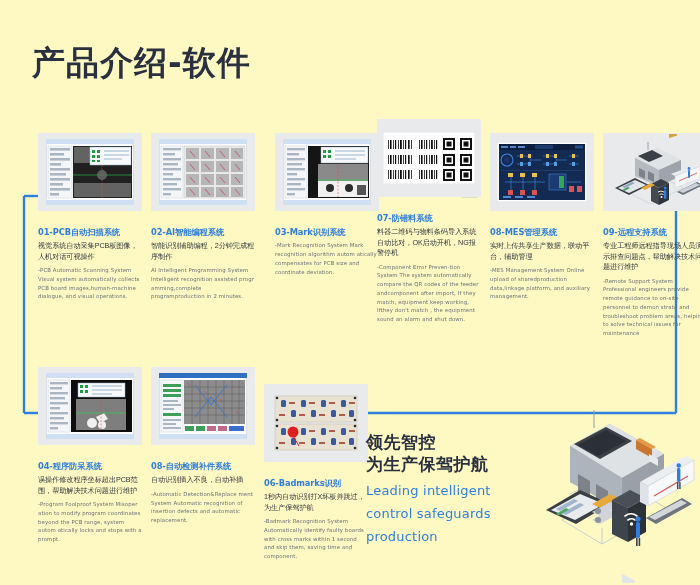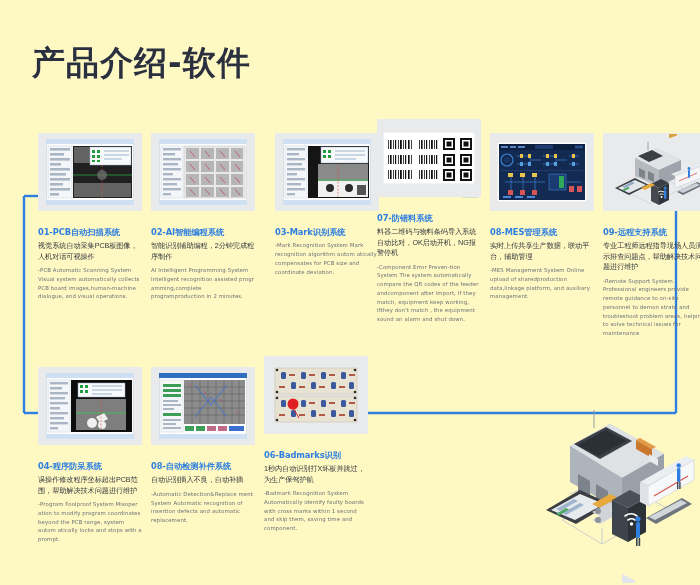--- a/index.html
+++ b/index.html
@@ -599,21 +599,21 @@
             <rect x="59" y="53" width="9" height="5"></rect>
           </g>
         <rect x="70" y="53" width="15" height="5" fill="#3a6fd0"></rect>
       </svg>
     </div>
     <div class="card-title">08-自动检测补件系统</div>
     <div class="card-cn">自动识别插入不良，自动补插</div>
     <div class="card-en">-Automatic Detection&amp;Replace ment System Automatic recognition of insertion defects and automatic replacement.</div>
   </div>
 
-  <div class="card" style="left:264px;top:356px;">
+  <div class="card" style="left:264px;top:384px;">
     <div class="thumb">
       <svg width="90" height="62" viewBox="0 0 90 62">
         <rect x="0" y="0" width="90" height="62" fill="#e9eaec"></rect>
         <g>
           <rect x="4" y="4" width="82" height="26" fill="#e8e2d2" stroke="#c8c2b2" stroke-width="0.6"></rect>
           <rect x="4" y="32" width="82" height="26" fill="#e8e2d2" stroke="#c8c2b2" stroke-width="0.6"></rect>
         </g>
         <g fill="#3b5a9e">
           <rect x="10" y="8" width="5" height="7" rx="1.5"></rect>
             <rect x="30" y="8" width="5" height="7" rx="1.5"></rect>
@@ -662,20 +662,27 @@
         </g>
         <circle cx="22" cy="40" r="5.5" fill="#e02020"></circle>
         <path d="M22 44 L28 54" stroke="#e02020" stroke-width="1" fill="none"></path>
       </svg>
     </div>
     <div class="card-title">06-Badmarks识别</div>
     <div class="card-cn">1秒内自动识别打X坏板并跳过，为生产保驾护航</div>
     <div class="card-en">-Badmark Recognition System Automatically identify faulty boards with cross marks within 1 second and skip them, saving time and component.</div>
   </div>
 
+  <div class="headline">
+    <div class="hl-cn">领先智控</div>
+    <div class="hl-cn">为生产保驾护航</div>
+    <div class="hl-en">Leading intelligent</div>
+    <div class="hl-en">control safeguards</div>
+    <div class="hl-en">production</div>
+  </div>
 
   <div class="big-illus">
     <svg width="160" height="175" viewBox="0 0 160 175">
       <g stroke="#c3c8cf" stroke-width="0.9" fill="none">
         <path d="M26 112 L66 136 L130 100 L90 76 Z"></path>
         <path d="M34 86 L60 74"></path>
           <path d="M96 66 L122 82"></path>
         <path d="M66 136 L66 120"></path>
       </g>
 

